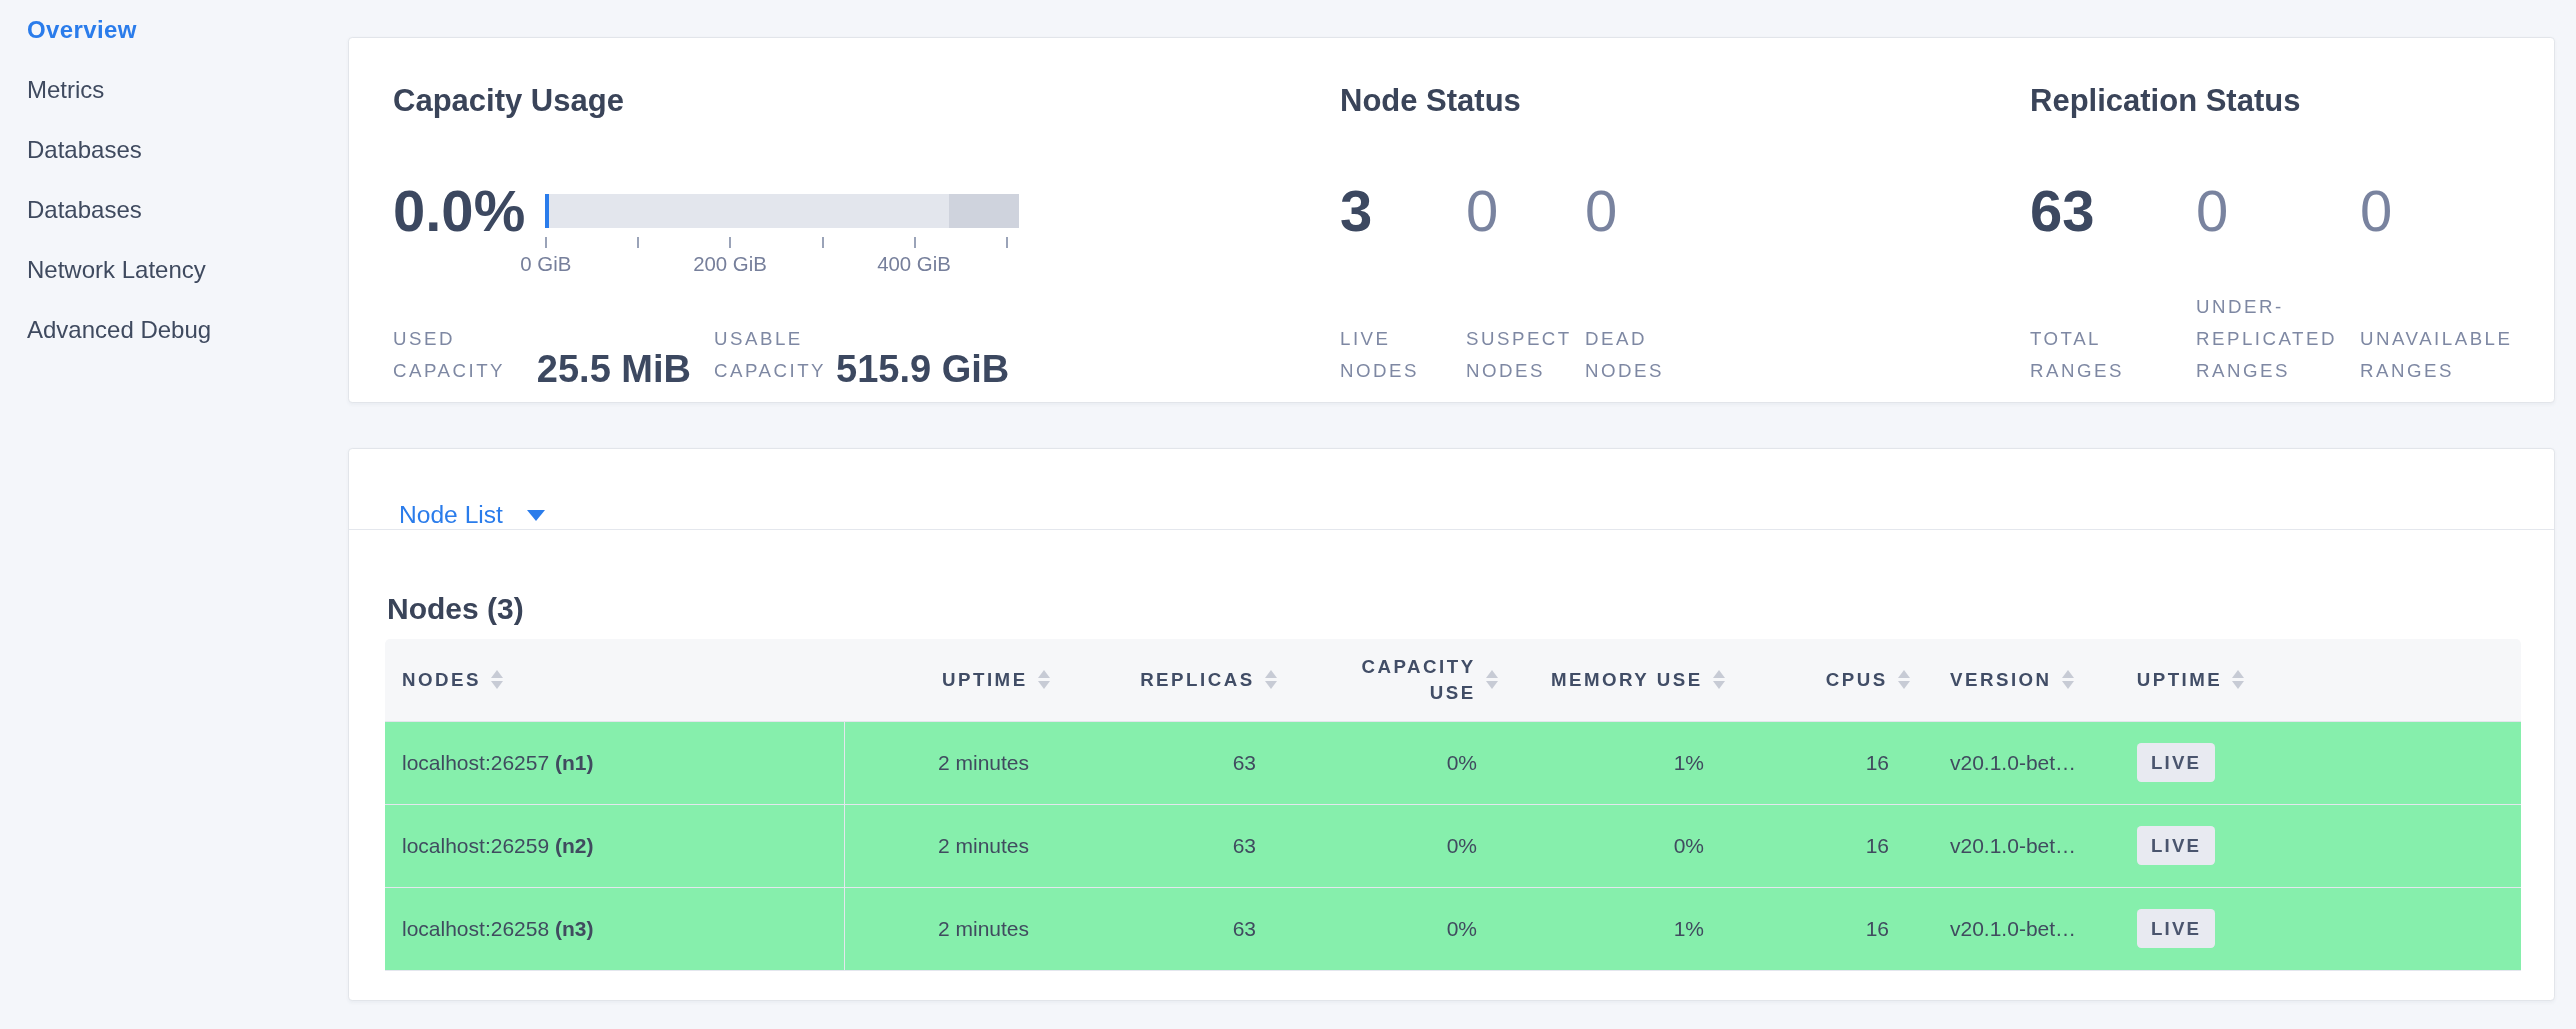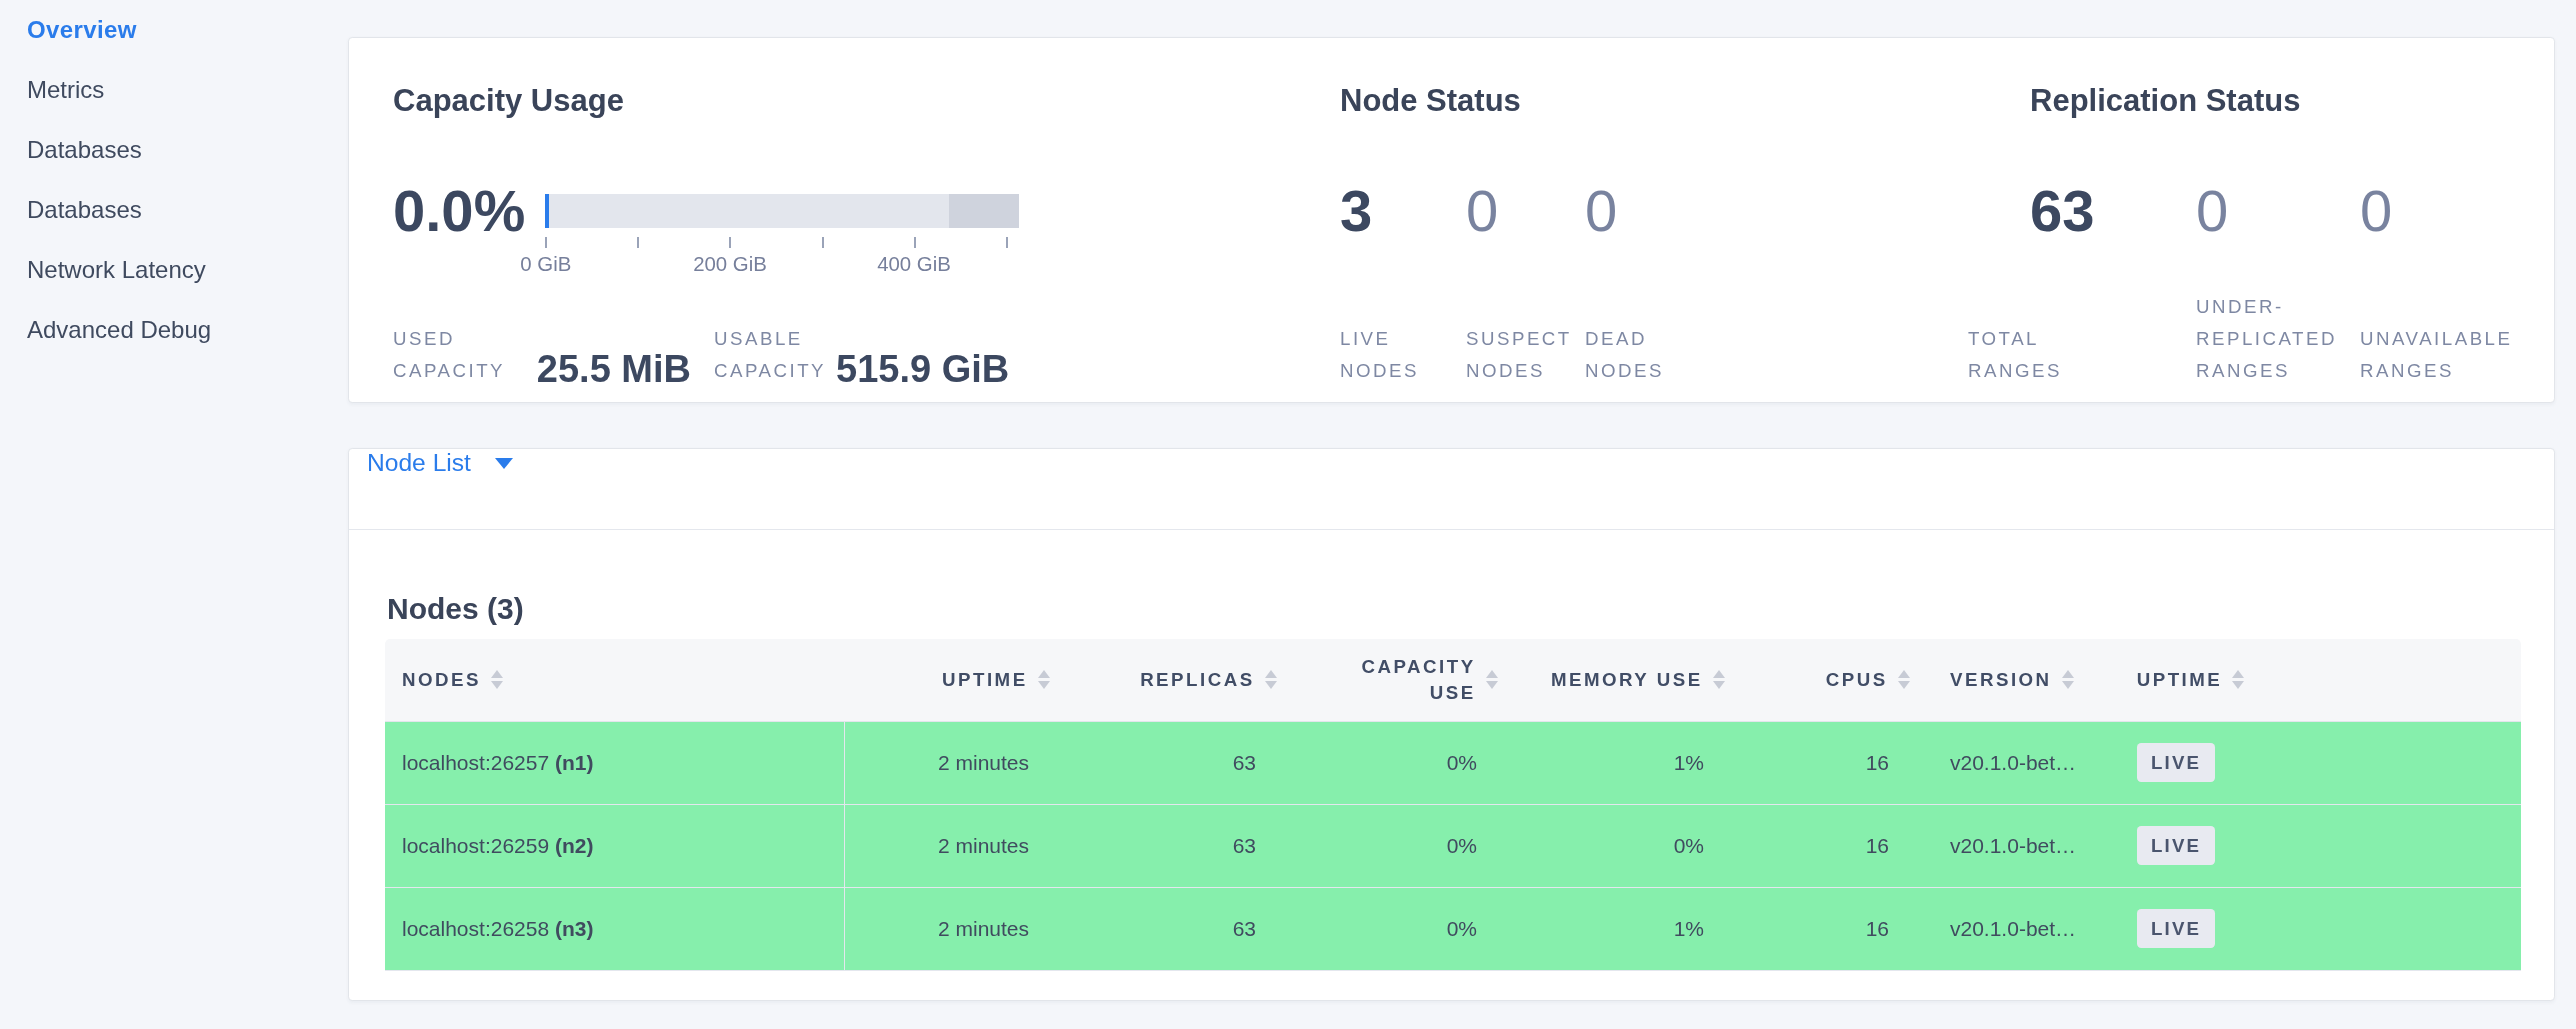--- a/index.html
+++ b/index.html
@@ -39,22 +39,22 @@
   .bar-wrap { position:absolute; left:196px; top:156px; width:474px; }
   .bar-track { position:relative; width:474px; height:34px; background:#e3e6ed; }
   .bar-extra { position:absolute; right:0; top:0; height:34px; width:70px; background:#cfd3dd; }
   .bar-used  { position:absolute; left:0; top:0; height:34px; width:4.2px; background:#2a7ceb; }
   .bar-ticks { position:relative; height:11px; margin-top:9.3px; }
   .tick { position:absolute; top:0; width:1.7px; height:11px; background:#9aa3b8; }
   .bar-labels { position:relative; height:25.5px; margin-top:5.1px; }
   .bar-label { position:absolute; transform:translateX(-50%); font-size:20.4px;
                color:#767f9b; white-space:nowrap; }
   
-  .dropdown-bar { height:81px; display:flex; align-items:flex-start;
-                  padding-left:18px; border-bottom:0.8px solid #e4e7ed; }
+  .dropdown-bar { height:81px; display:flex; align-items:flex-end;
+                  padding-left:50px; border-bottom:0.8px solid #e4e7ed; }
   .dropdown-label { font-size:24.6px; color:#2a7ceb; cursor:pointer; display:flex; align-items:center; }
   .caret { display:inline-block; width:0; height:0; margin-left:24px;
            border-left:9.3px solid transparent; border-right:9.3px solid transparent;
            border-top:11px solid #2a7ceb; }
   .nodes-heading { margin:61px 0 0 38px; font-size:30px; line-height:36px;
                    font-weight:700; color:#3a4459; }
   .table-wrap { margin:12px 33px 0 36px; }
   table { width:100%; border-collapse:collapse; table-layout:fixed; }
   thead th { height:82px; background:#f6f7f9; border-bottom:0.8px solid #e3e6ec;
              font-size:18.7px; font-weight:700; letter-spacing:2.5px; color:#414d66;
@@ -146,21 +146,21 @@
   </div>
   <div class="mlabel" style="left:1236px">
     <span>DEAD</span>
     <span>NODES</span>
   </div>
 
   <h2 class="g-title" style="left:1681px">Replication Status</h2>
   <div class="bignum" style="left:1681px">63</div>
   <div class="bignum dim" style="left:1847px">0</div>
   <div class="bignum dim" style="left:2011px">0</div>
-  <div class="mlabel" style="left:1619px">
+  <div class="mlabel" style="left:1681px">
     <span>TOTAL</span>
     <span>RANGES</span>
   </div>
   <div class="mlabel three" style="left:1847px">
     <span>UNDER-</span>
     <span>REPLICATED</span>
     <span>RANGES</span>
   </div>
   <div class="mlabel" style="left:2011px">
     <span>UNAVAILABLE</span>

